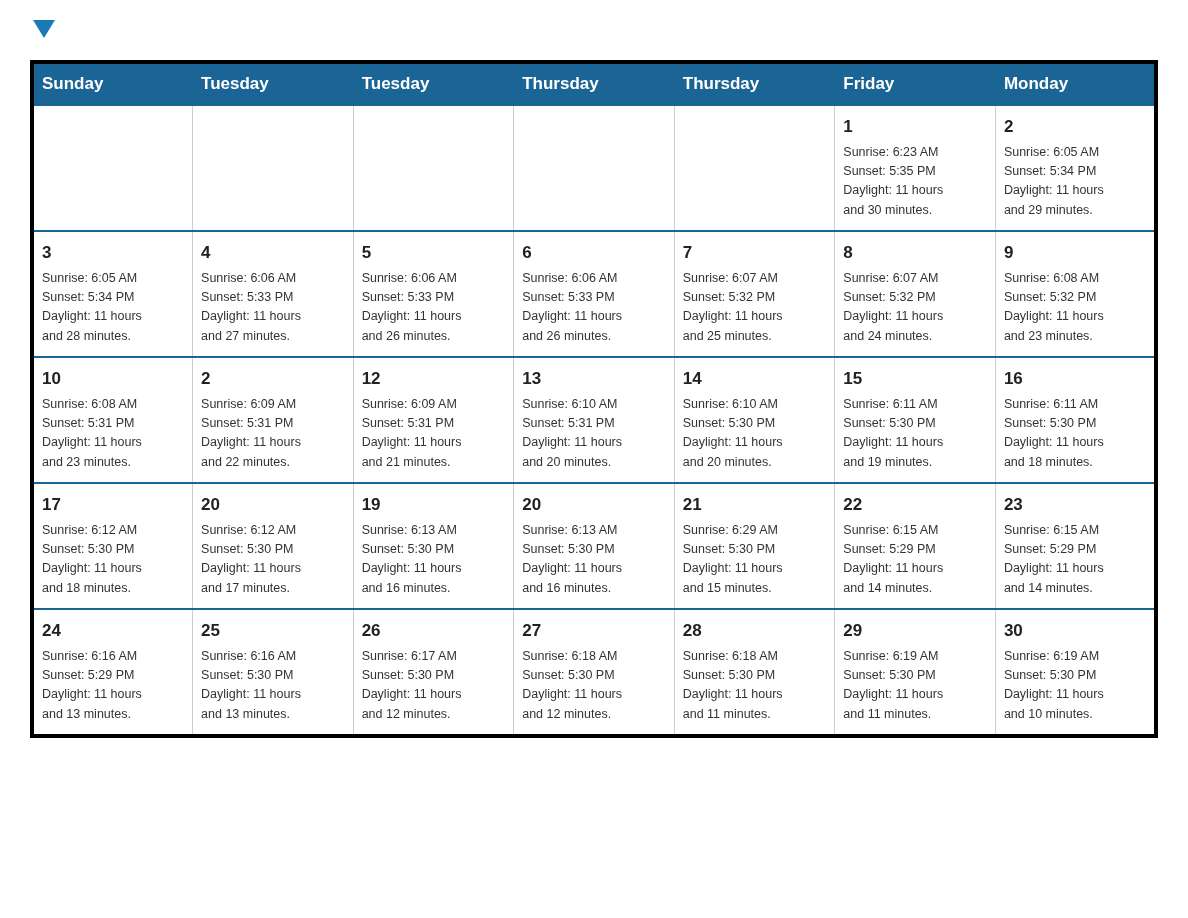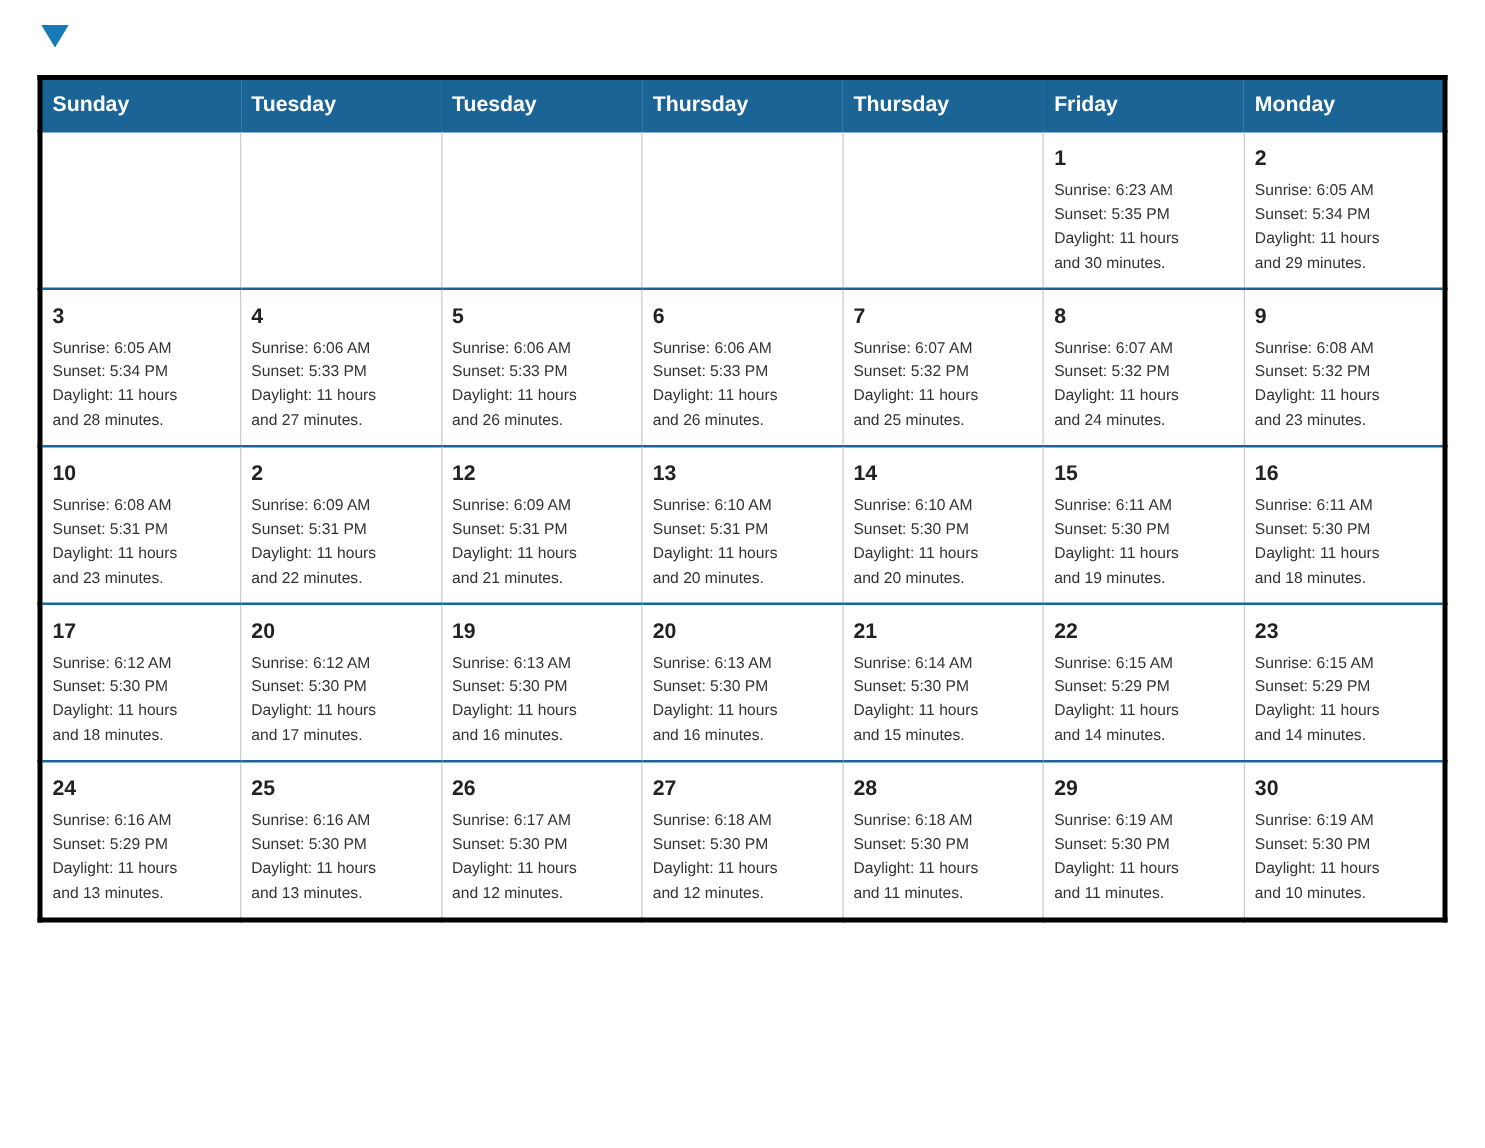--- a/index.html
+++ b/index.html
@@ -272,21 +272,21 @@
         </td>
         <td>
           <span class="day-number">20</span>
           <div class="day-info" style="white-space: pre-line;">Sunrise: 6:13 AM
 Sunset: 5:30 PM
 Daylight: 11 hours
 and 16 minutes.</div>
         </td>
         <td>
           <span class="day-number">21</span>
-          <div class="day-info" style="white-space: pre-line;">Sunrise: 6:14 AM
+          <div class="day-info" style="white-space: pre-line;">Sunrise: 6:29 AM
 Sunset: 5:30 PM
 Daylight: 11 hours
 and 15 minutes.</div>
         </td>
         <td>
           <span class="day-number">22</span>
           <div class="day-info" style="white-space: pre-line;">Sunrise: 6:15 AM
 Sunset: 5:29 PM
 Daylight: 11 hours
 and 14 minutes.</div>

